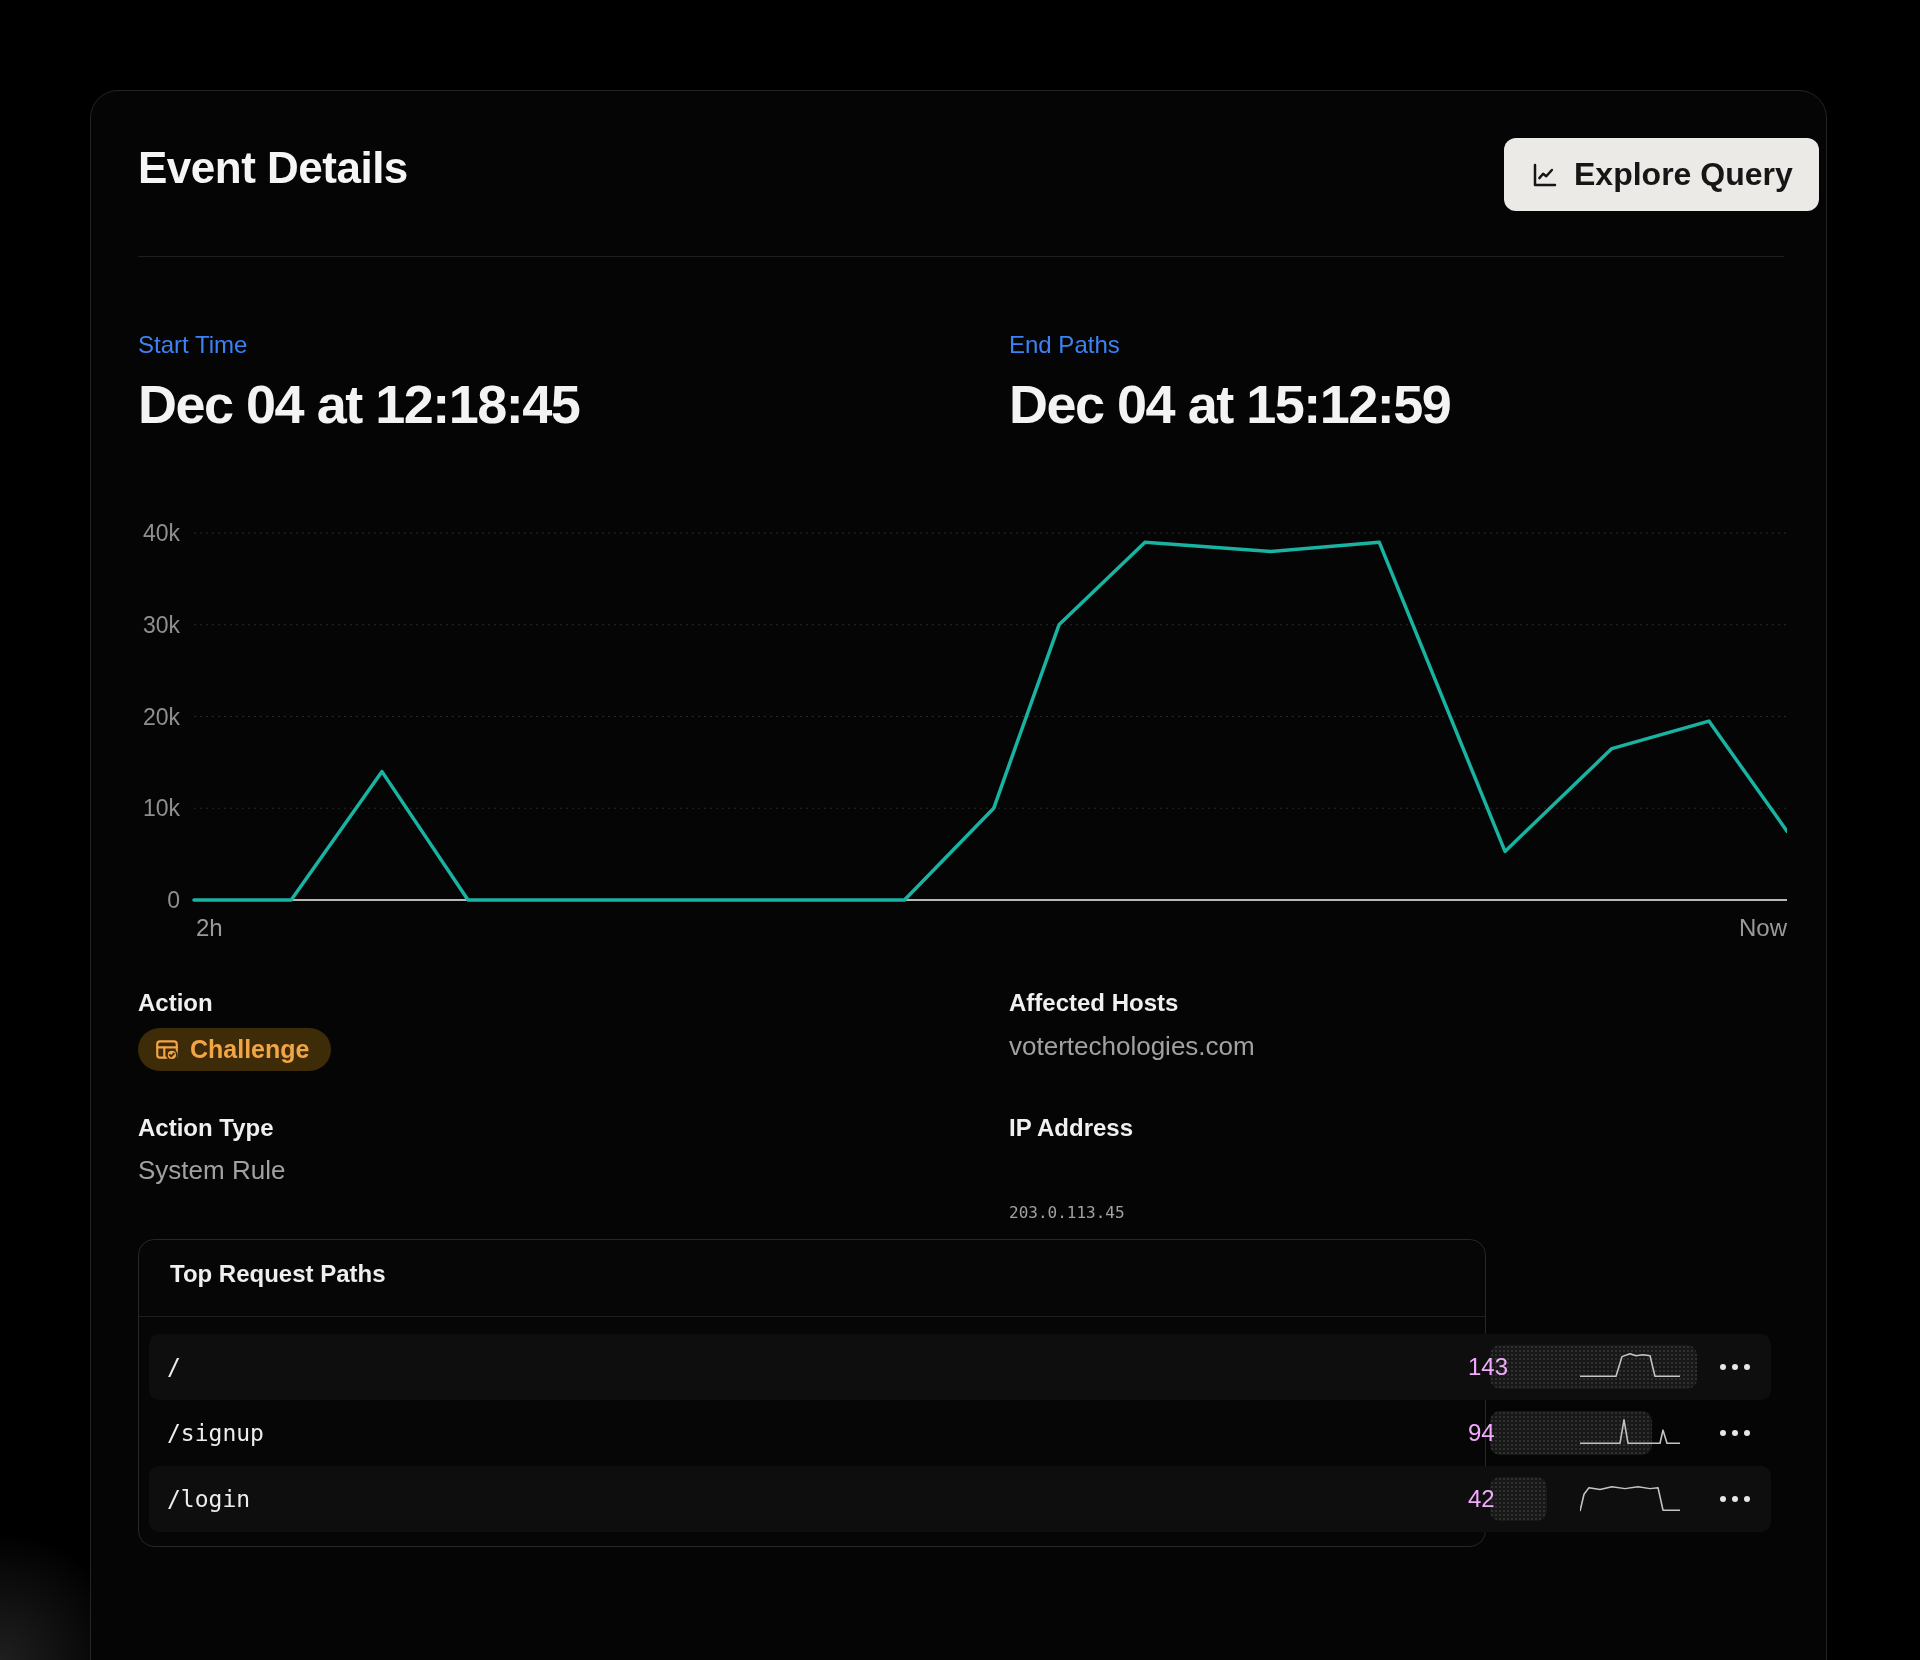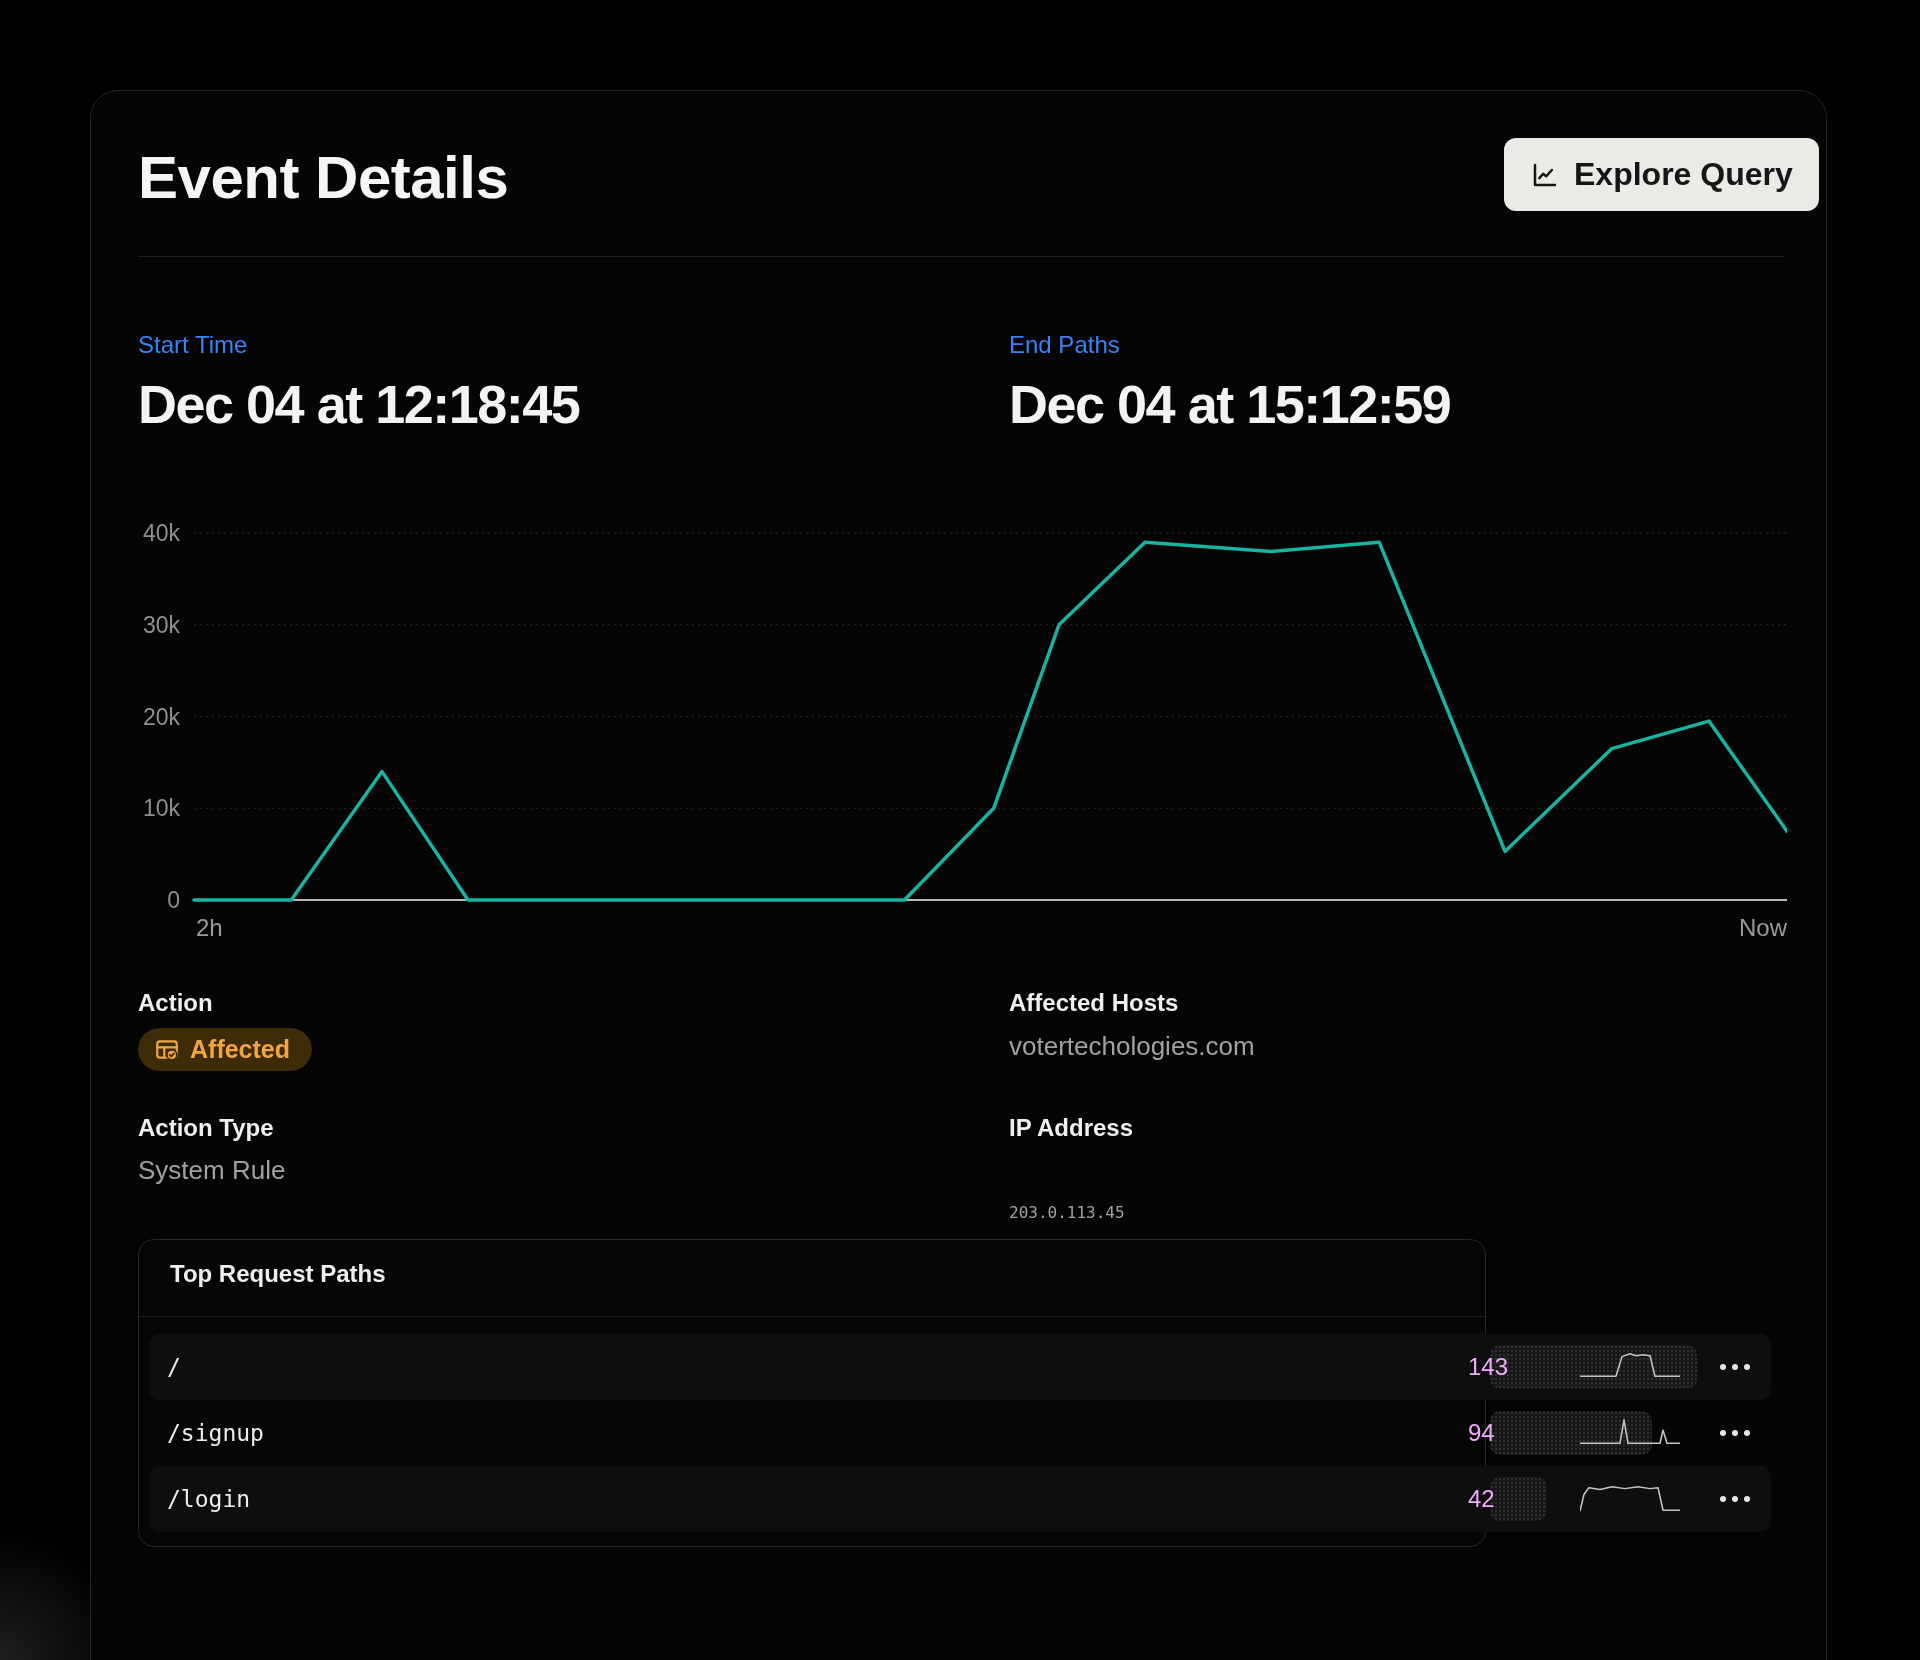--- a/index.html
+++ b/index.html
@@ -3,21 +3,21 @@
 <meta charset="utf-8">
 <style>
   * { margin:0; padding:0; box-sizing:border-box; }
   html,body { width:1920px; height:1660px; background:#000; overflow:hidden;
               font-family:"Liberation Sans", sans-serif; }
   .glow { position:absolute; left:0; top:1530px; width:130px; height:130px;
           background:radial-gradient(circle at 0% 100%, rgba(255,255,255,0.12), transparent 70%); }
   .card { position:absolute; left:90px; top:90px; width:1737px; height:1600px;
           background:#050505; border:1px solid #242424; border-radius:28px; }
 
-  .title { position:absolute; left:47px; top:52px; font-size:60px; font-weight:700;
+  .title { position:absolute; left:47px; top:52px; font-size:44px; font-weight:700;
            color:#f5f5f5; letter-spacing:-0.5px; }
   .explore-btn { position:absolute; left:1413px; top:47px; height:73px; padding:0 26px;
            background:#eceae7; border:none; border-radius:12px; display:flex; align-items:center;
            gap:14px; font-size:32px; font-weight:600; color:#161616; cursor:pointer;
            font-family:"Liberation Sans", sans-serif; }
   .hdr-divider { position:absolute; left:47px; top:165px; width:1646px; height:1px; background:#1f1f1f; }
 
   .time-label { position:absolute; font-size:24px; color:#3b82f6; }
   .time-value { position:absolute; font-size:54px; font-weight:700; color:#f3f3f3; letter-spacing:-1.5px; }
 
@@ -100,21 +100,21 @@
   <div class="badge">
     <span style="display:flex;">
       <svg width="26" height="26" viewBox="0 0 24 24" fill="none" stroke="#f2a544" stroke-width="2" stroke-linecap="round" stroke-linejoin="round">
         <rect x="3" y="4" width="18" height="15" rx="2.5"></rect>
         <path d="M3 9.5h18"></path>
         <path d="M9.5 9.5V19"></path>
         <circle cx="16.5" cy="16.5" r="4.6" fill="#f2a544" stroke="#3e2b08" stroke-width="1.6"></circle>
         <path d="m14.6 16.6 1.3 1.3 2.4-2.6" stroke="#3e2b08" stroke-width="1.8"></path>
       </svg>
     </span>
-    <span class="badge-text">Affected</span>
+    <span class="badge-text">Challenge</span>
   </div>
 
   <div class="sec-label" style="left:918px; top:898px;">Affected Hosts</div>
   <div class="sec-value" style="left:918px; top:940px;">votertechologies.com</div>
 
   <div class="sec-label" style="left:47px; top:1023px;">Action Type</div>
   <div class="sec-value" style="left:47px; top:1064px;">System Rule</div>
 
   <div class="sec-label" style="left:918px; top:1023px;">IP Address</div>
   <div class="sec-value mono" style="left:918px; top:1064px;">203.0.113.45</div>

